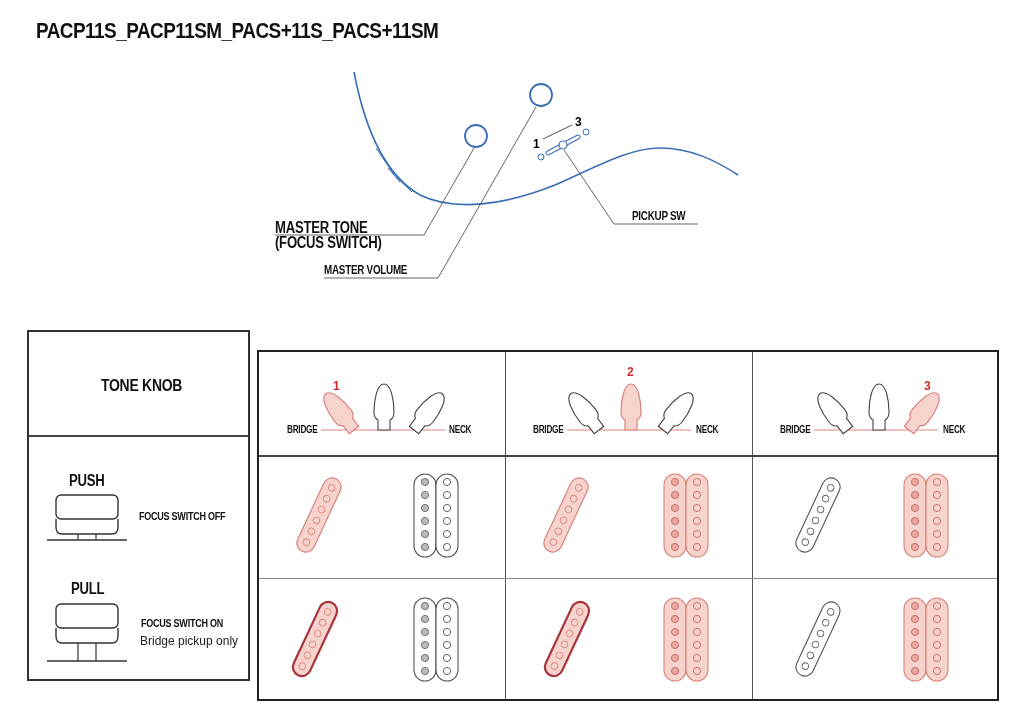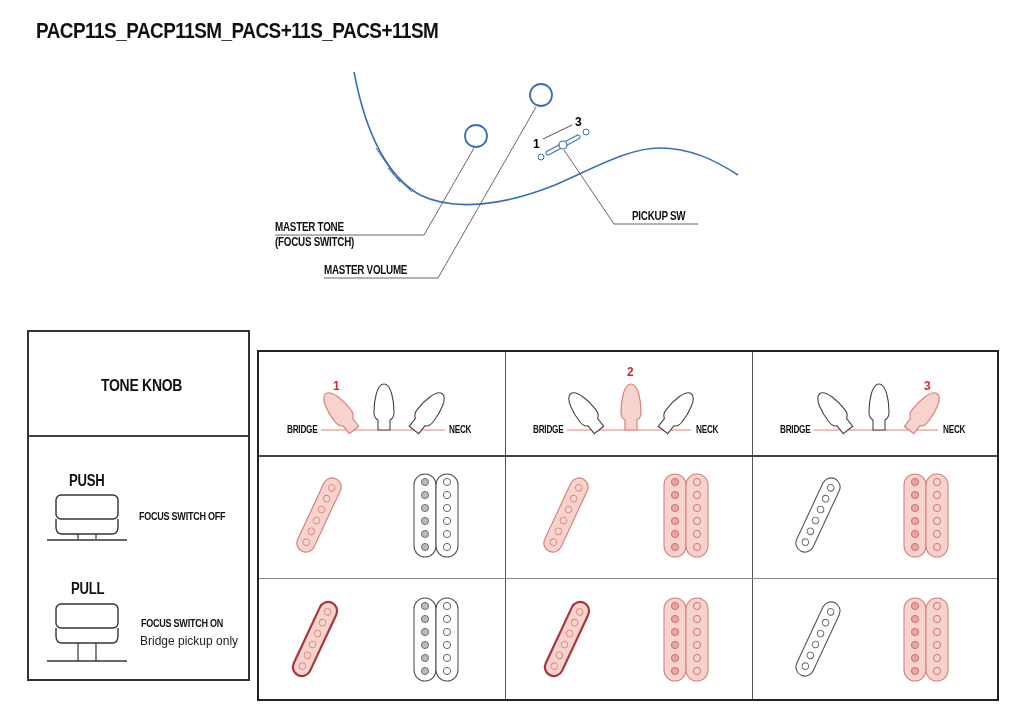--- a/index.html
+++ b/index.html
@@ -37,21 +37,21 @@
     <line x1="543" y1="139" x2="572" y2="125" stroke="#222" stroke-width="0.8"></line>
   </g>
   <text x="533" y="148" font-size="12" font-weight="bold">1</text>
   <text x="575" y="126" font-size="12" font-weight="bold">3</text>
 
   <polyline points="474,148 424,235 275,235" fill="none" stroke="#555" stroke-width="0.9"></polyline>
   <polyline points="536,107 438,278 324,278" fill="none" stroke="#555" stroke-width="0.9"></polyline>
   <polyline points="564,150 614,224 698,224" fill="none" stroke="#555" stroke-width="0.9"></polyline>
 </svg>
 
-<div class="abs" style="left:275px;top:220px;font-size:12px;line-height:15px;">
+<div class="abs" style="left:275px;top:220px;font-size:16px;line-height:15px;">
   <div class="cond">MASTER TONE</div><br>
   <div class="cond">(FOCUS SWITCH)</div>
 </div>
 <div class="abs cond" style="left:324px;top:263px;font-size:12px;">MASTER VOLUME</div>
 <div class="abs cond" style="left:632px;top:209px;font-size:12px;">PICKUP SW</div>
 
 <div class="left-table">
   <div class="left-head">
     <div class="abs cond" style="left:72px;top:44px;font-size:17px;">TONE KNOB</div>
   </div>

